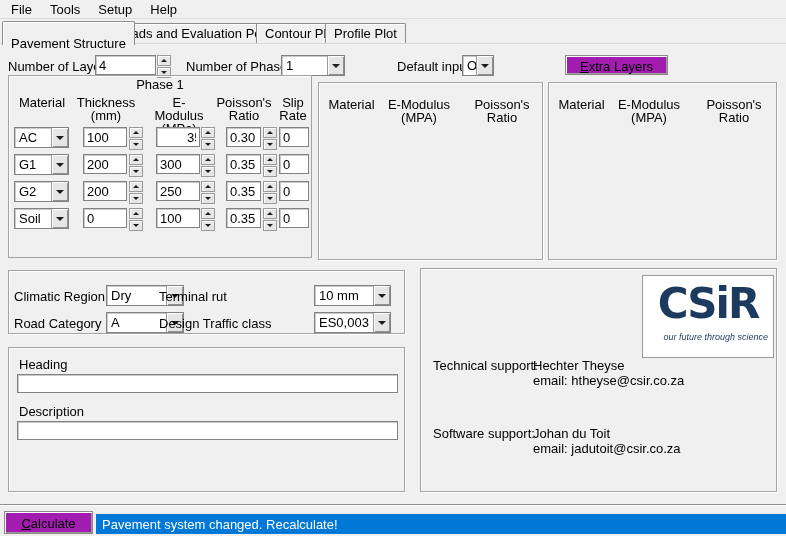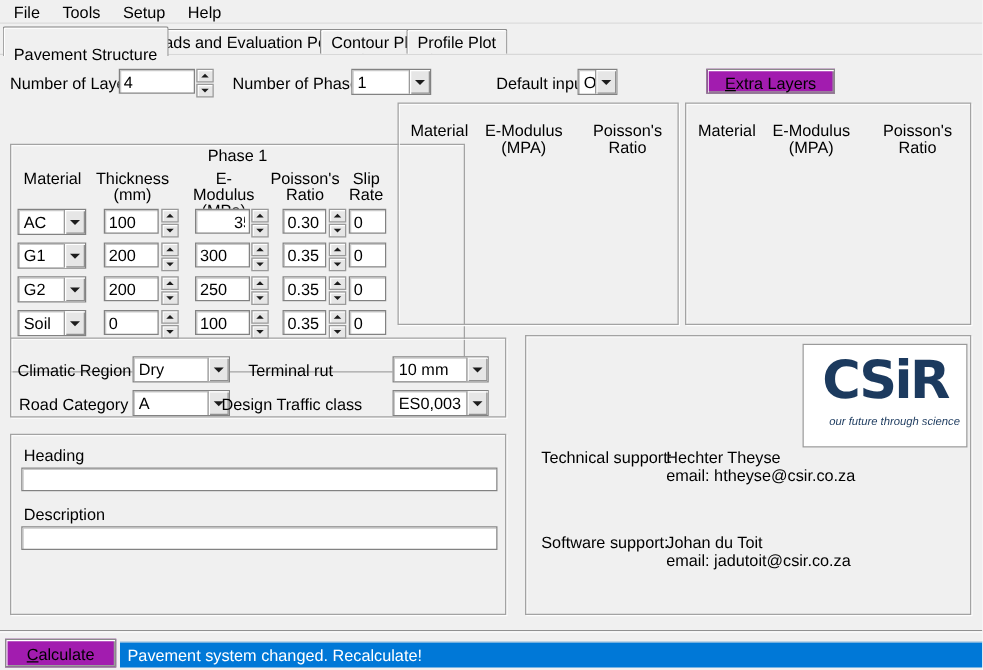--- a/index.html
+++ b/index.html
@@ -17,21 +17,21 @@
   .tabbar { position:absolute; left:0; top:20px; width:786px; height:24px; }
   .tabbar::after { content:""; position:absolute; left:0; bottom:0; width:786px; height:1px; background:#d8d8d8; }
   .tab { position:absolute; top:3px; height:20px; background:#f0f0f0;
          border:1px solid #8c8c8c; border-bottom:none; border-radius:2px 2px 0 0;
          padding:2px 8px 0 8px; white-space:nowrap;
          box-shadow: inset 1px 1px 0 #fff; z-index:1; }
   .tab.active { top:1px; height:24px; padding-top:14px; z-index:3; }
 
   
   .label { position:absolute; white-space:nowrap; }
-  .label.r { text-align:center; }
+  .label.r { text-align:left; }
   .edit { position:absolute; height:20px; background:#fff; border:1px solid #828282;
           box-shadow: inset 1px 1px 0 #c9c9c9; padding:0 3px;
           font-family:"Liberation Sans",sans-serif; font-size:13px; color:#000; }
   .panel { position:absolute; border:1px solid #a3a3a3;
            box-shadow: inset 1px 1px 0 rgba(255,255,255,.8), 1px 1px 0 rgba(255,255,255,.9); }
   .btn3d { position:absolute; background:#a21caf; border:1px solid #8a8a8a;
            box-shadow: inset 1px 1px 0 #ffffff, inset -1px -1px 0 #9b9b9b;
            font-family:"Liberation Sans",sans-serif; font-size:13px; text-align:center;
            cursor:default; padding-top:2px; }
   .btn3d::first-letter { text-decoration:underline; }
@@ -47,22 +47,22 @@
 
   
   .updown { position:absolute; width:14px; display:flex; flex-direction:column; }
   .ud { flex:1; background:#e6e6e6; border:1px solid #9a9a9a;
         box-shadow: inset 1px 1px 0 #fff; display:flex; align-items:center; justify-content:center; }
   .ud + .ud { margin-top:1px; }
   .tri-up-s  { width:0; height:0; border:3px solid transparent; border-bottom:3px solid #1c1c1c; margin-bottom:3px; }
   .tri-dn-s  { width:0; height:0; border:3px solid transparent; border-top:3px solid #1c1c1c; margin-top:3px; }
 
   
-  .groupbox { position:absolute; left:8px; top:75px; width:364px; height:183px;
-              border:1px solid #a3a3a3; box-shadow: inset 1px 1px 0 rgba(255,255,255,.8); margin-top: 40px; }
+  .groupbox { position:absolute; left:8px; top:75px; width:304px; height:183px;
+              border:1px solid #a3a3a3; box-shadow: inset 1px 1px 0 rgba(255,255,255,.8); }
   .gb-caption { position:absolute; top:1px; left:0; width:100%; text-align:center; }
   .colhead { position:absolute; top:20px; text-align:center; line-height:13px; }
 
   .logo-box { position:absolute; background:#fff; border:1px solid #9a9a9a; }
   .logo-word { text-align:center; font-family:"DejaVu Sans",sans-serif; font-weight:bold;
                font-size:42px; line-height:56px; letter-spacing:-2px; color:#1c3a5e; }
   .logo-tag { text-align:right; padding-right:5px; font-style:italic; font-size:9px; color:#1c3a5e; }
 
   .hdivider { position:absolute; left:0; top:504px; width:786px; height:2px;
               border-top:1px solid #909090; border-bottom:1px solid #ffffff; }

